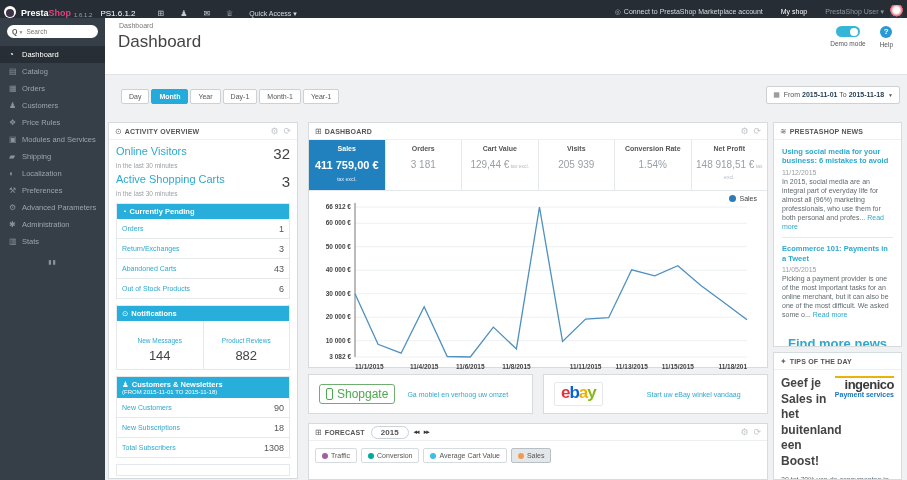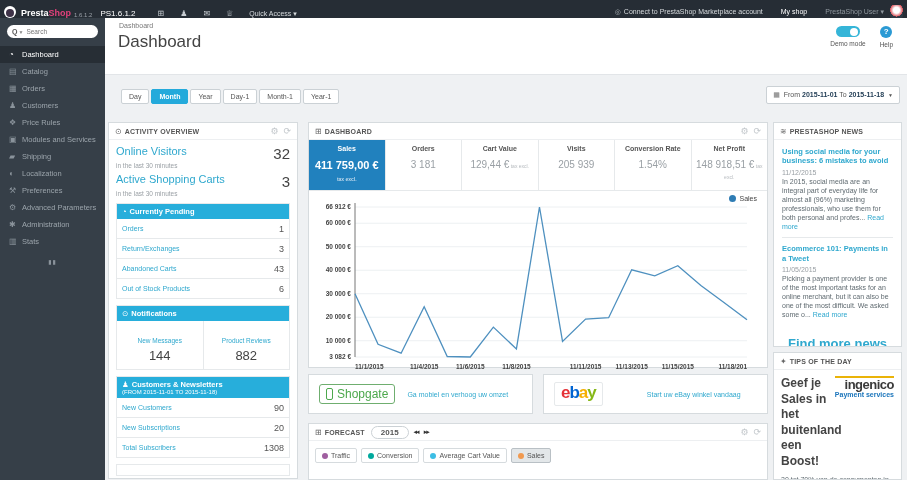--- a/index.html
+++ b/index.html
@@ -313,21 +313,21 @@
       <div class="sec">
         <div class="sec-hd"><span class="sh-ico">♟</span><span>Customers &amp; Newsletters</span>
           <span class="sh-sub">(FROM 2015-11-01 TO 2015-11-18)</span></div>
         <div id="customer-rows">
             <div class="sec-row">
               <span class="sr-lbl">New Customers</span>
               <span class="sr-val">90</span>
             </div>
             <div class="sec-row">
               <span class="sr-lbl">New Subscriptions</span>
-              <span class="sr-val">20</span>
+              <span class="sr-val">18</span>
             </div>
             <div class="sec-row">
               <span class="sr-lbl">Total Subscribers</span>
               <span class="sr-val">1308</span>
             </div>
           </div>
       </div>
 
       <div class="sec">
         <div class="ga-link">

